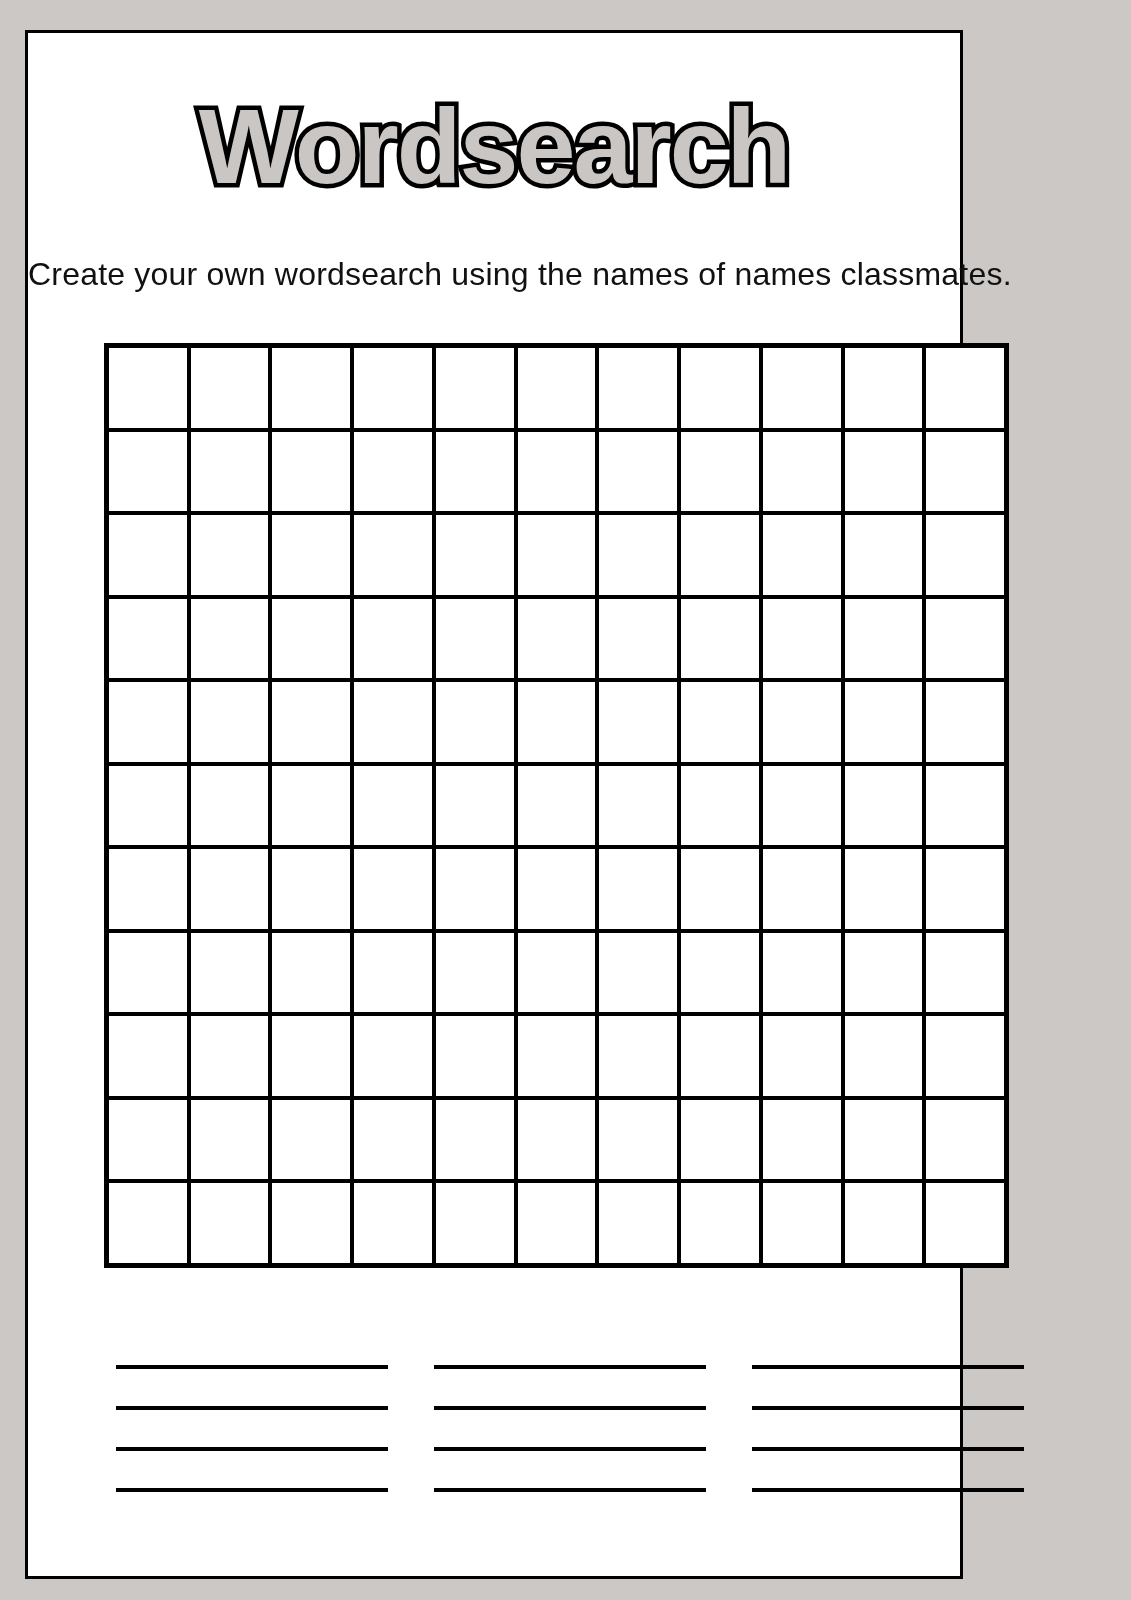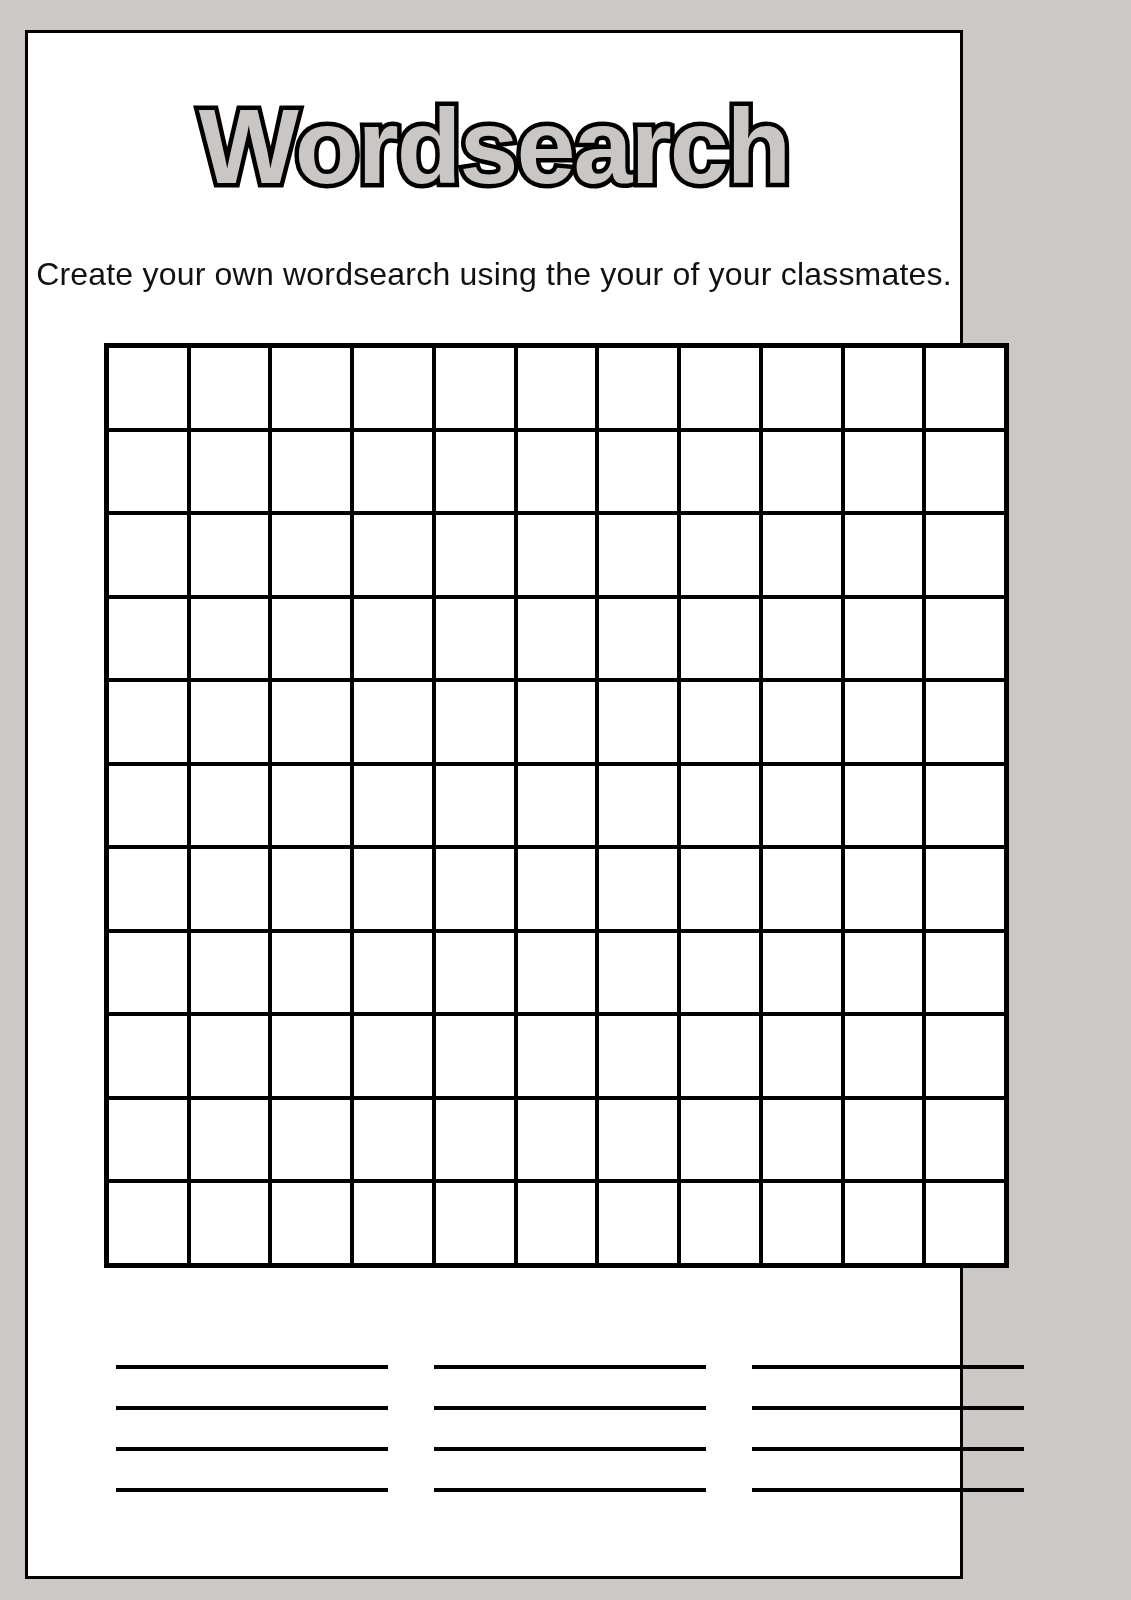--- a/index.html
+++ b/index.html
@@ -105,21 +105,21 @@
 </head>
 <body>
 
 <div class="page">
 
   <div class="title-wrap">
     <span class="title-stroke" aria-hidden="true">Wordsearch</span>
     <span class="title-fill">Wordsearch</span>
   </div>
 
-  <div class="subtitle">Create your own wordsearch using the your of your classmates.</div>
+  <div class="subtitle">Create your own wordsearch using the names of names classmates.</div>
 
   <div class="wsgrid" id="wsgrid" style="grid-template-columns: repeat(11, 1fr); grid-template-rows: repeat(11, 1fr);">
       <div class="cell"></div>
       <div class="cell"></div>
       <div class="cell"></div>
       <div class="cell"></div>
       <div class="cell"></div>
       <div class="cell"></div>
       <div class="cell"></div>
       <div class="cell"></div>

